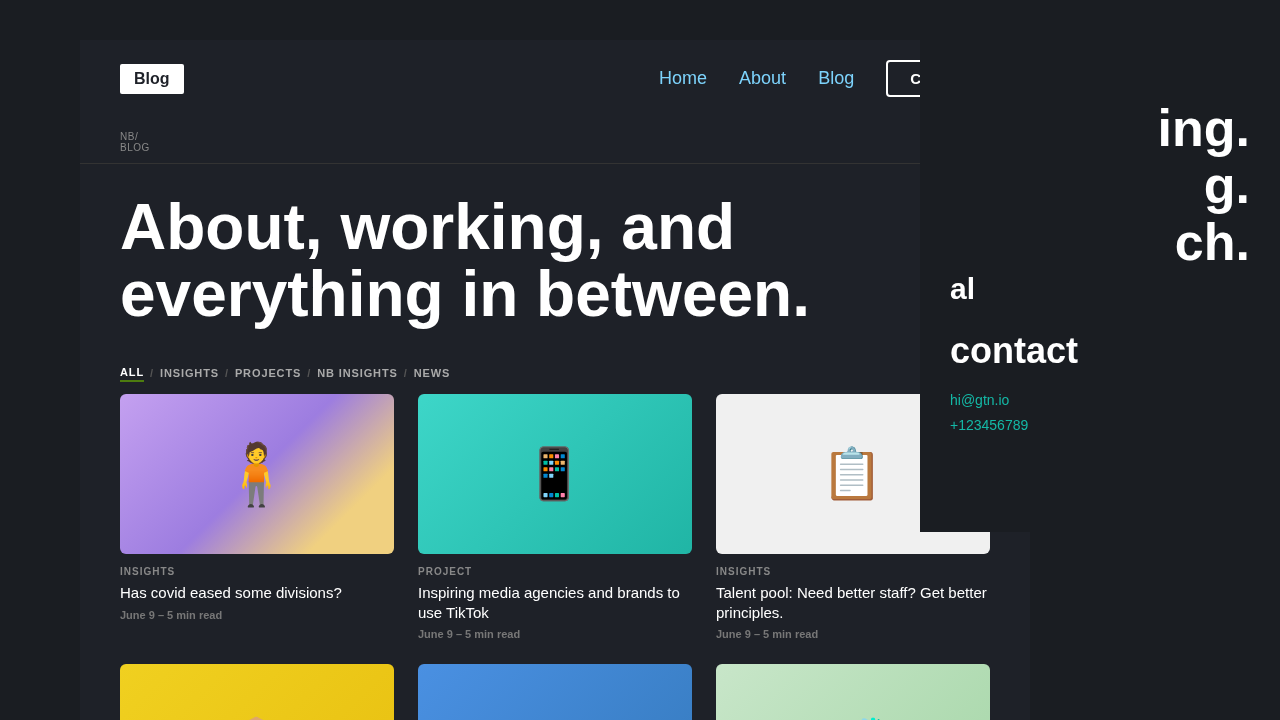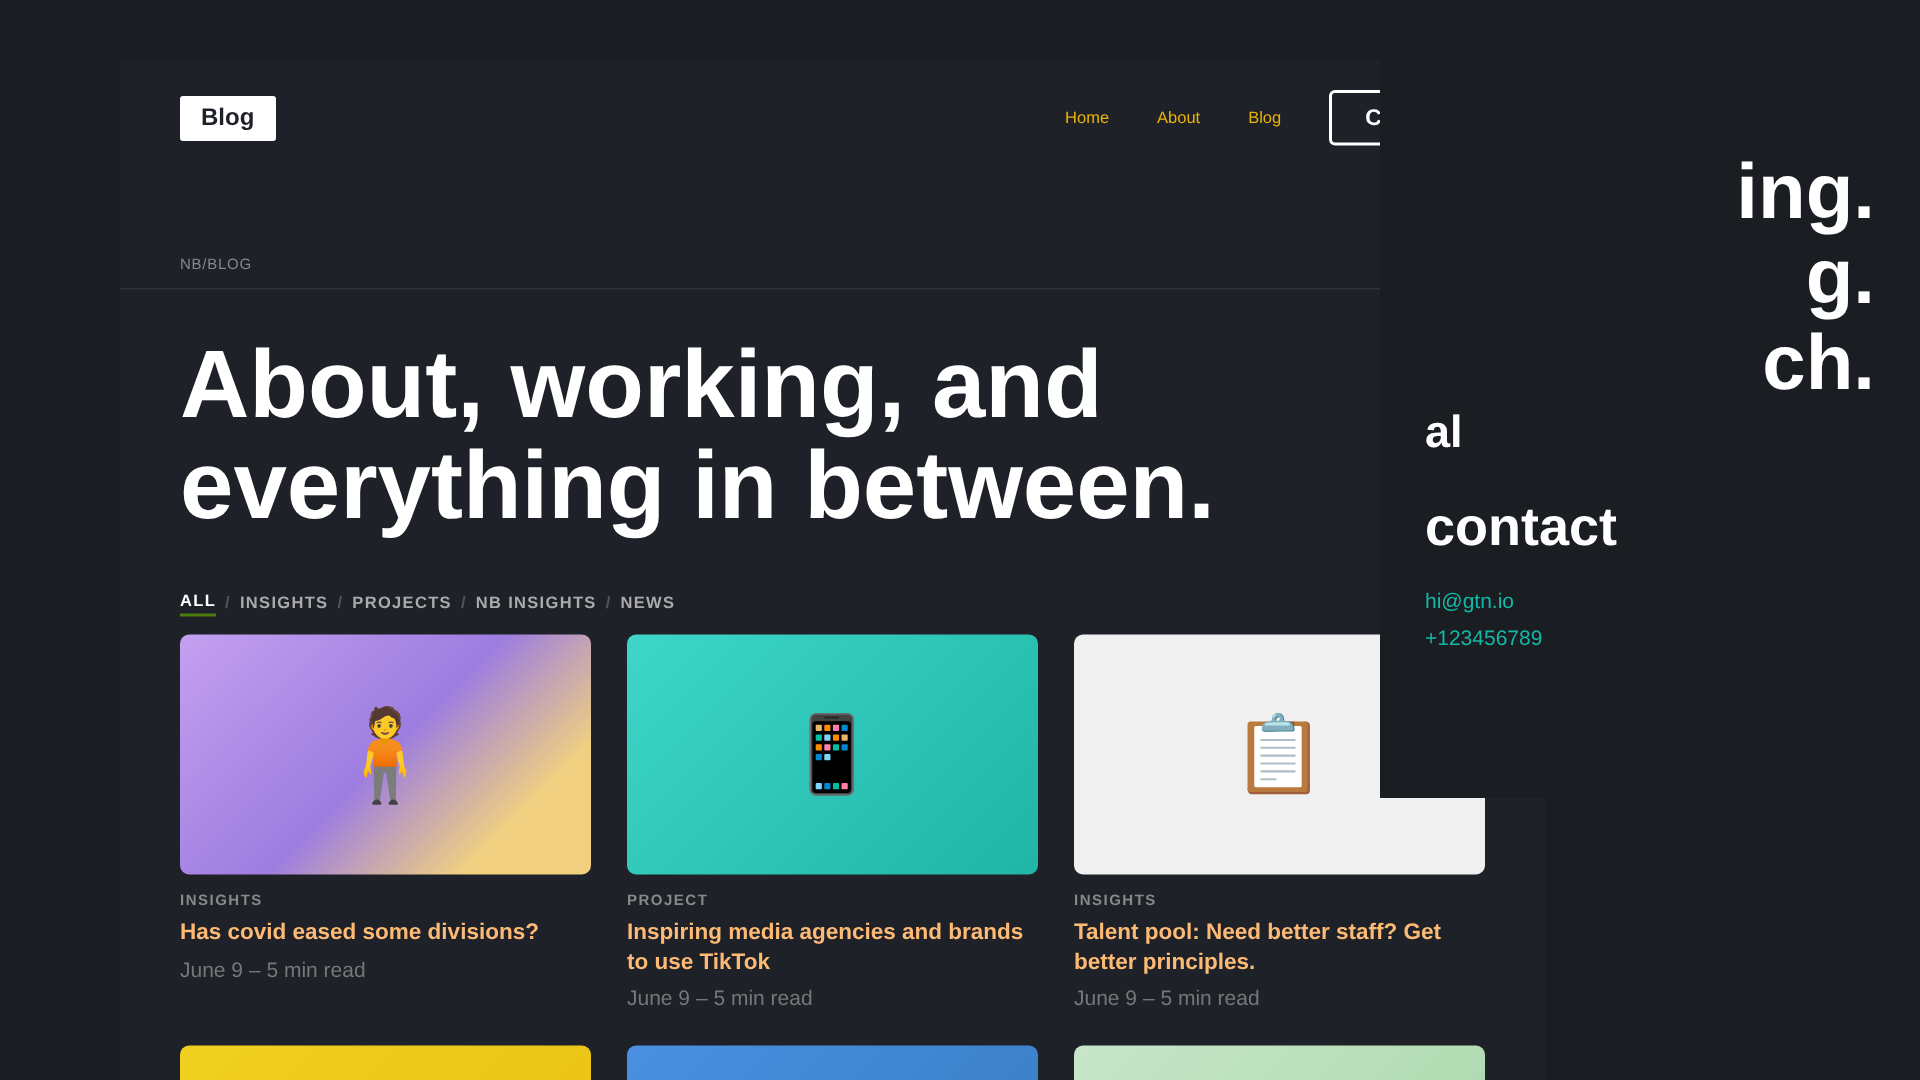--- a/index.html
+++ b/index.html
@@ -79,23 +79,23 @@
       border-radius: 2px;
     }
 
     .nav-links {
       display: flex;
       align-items: center;
       gap: 32px;
     }
 
     .nav-link {
-      color: #eab308;
+      color: #7dd3fc;
       text-decoration: none;
-      font-size: 11px;
+      font-size: 18px;
       cursor: pointer;
     }
 
     .nav-contact-btn {
       border: 2px solid #fff;
       color: #fff;
       background: transparent;
       padding: 8px 22px;
       font-size: 15px;
       font-weight: 600;
@@ -107,22 +107,21 @@
     .meta-bar {
       display: flex;
       align-items: flex-start;
       padding: 14px 40px 10px;
       border-bottom: 1px solid #333;
       gap: 0;
     }
 
     .meta-item {
       display: flex;
-      flex-direction: row;
-      margin-top: 40px;
+      flex-direction: column;
     }
 
     .meta-item:first-child {
       margin-right: auto;
     }
 
     .meta-label {
       font-size: 10px;
       color: #888;
       letter-spacing: 0.05em;
@@ -257,29 +256,30 @@
       font-size: 10px;
       font-weight: 700;
       letter-spacing: 0.1em;
       color: #888;
       margin-bottom: 6px;
       text-transform: uppercase;
     }
 
     .card-title {
       font-size: 15px;
-      font-weight: 700;
-      color: #fdba74;
+      font-weight: 400;
+      color: #ffffff;
       line-height: 1.3;
       margin-bottom: 6px;
     }
 
     .card-meta {
-      font-size: 14px;
+      font-size: 11px;
       color: #777;
+      font-weight: bold;
     }
   </style>
 </head>
 <body>
 
 <div class="blog-panel">
 
   <nav class="nav">
     <div class="nav-logo">Blog</div>
     <div class="nav-links">

